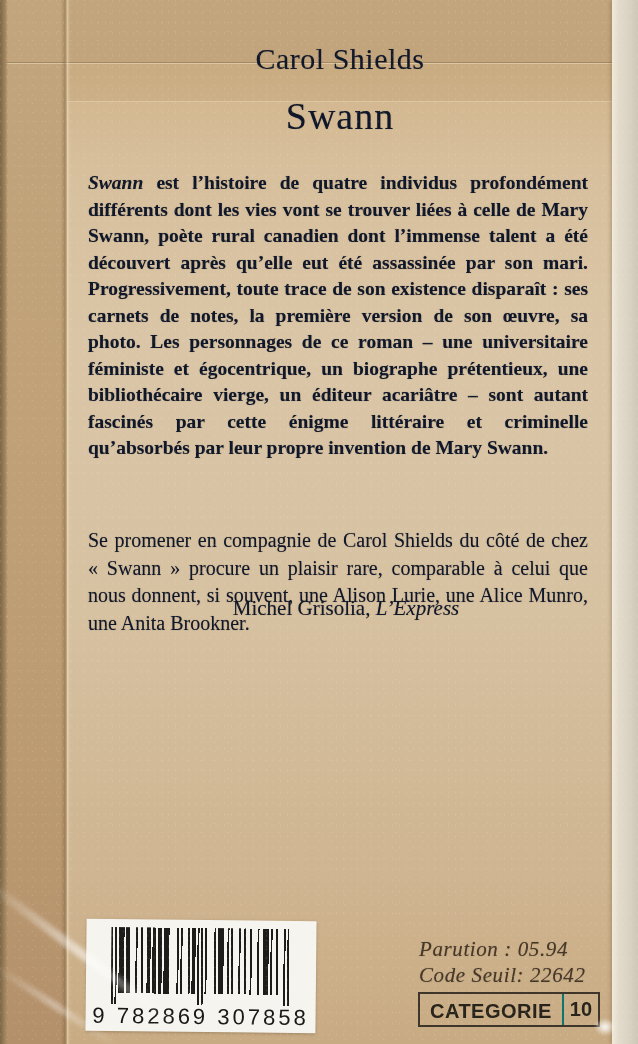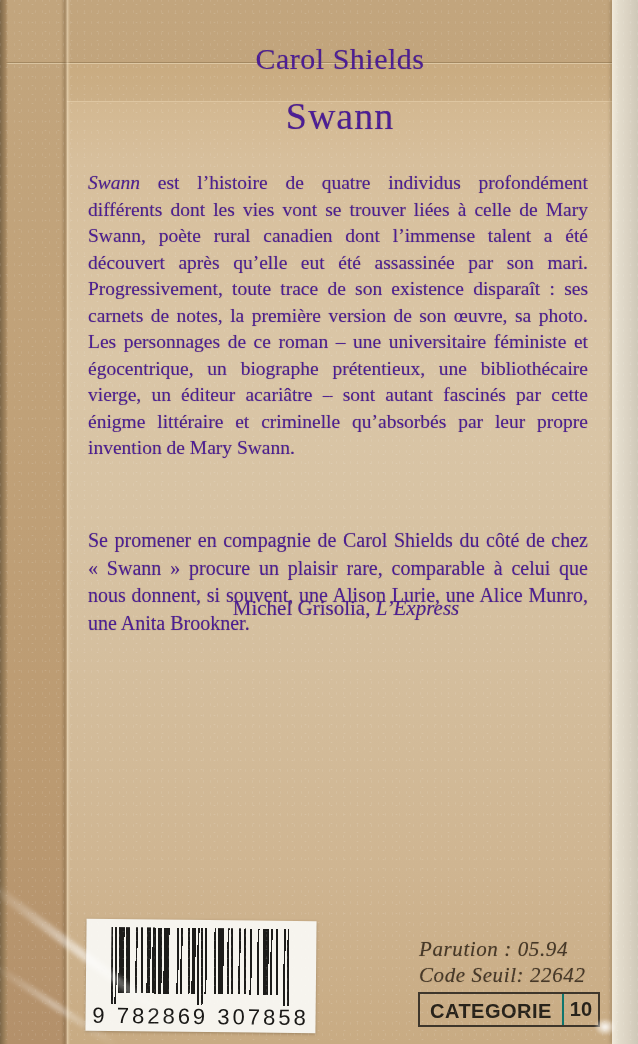--- a/index.html
+++ b/index.html
@@ -26,26 +26,26 @@
          background-image:radial-gradient(rgba(255,255,255,.8) .6px,rgba(255,255,255,0) 1.2px),
                           radial-gradient(rgba(255,255,255,.6) .5px,rgba(255,255,255,0) 1px);
          background-size:13px 9px,7px 11px;background-position:0 0,4px 6px;}
   .streak{position:absolute;background:linear-gradient(90deg,rgba(255,255,255,0),rgba(255,255,255,.55),rgba(255,255,255,0));
          filter:blur(2px);}
   .streak.s1{left:-40px;top:948px;width:240px;height:9px;transform:rotate(37deg);}
   .streak.s2{left:-20px;top:1002px;width:150px;height:7px;transform:rotate(33deg);opacity:.7;}
   .glint{position:absolute;left:594px;top:1018px;width:22px;height:18px;filter:blur(1px);
          background:radial-gradient(ellipse at center,rgba(255,255,255,.95) 0%,rgba(255,255,255,0) 70%);}
   
-  .ink{color:#4c1d95;text-shadow:0 0 1px rgba(80,62,42,.5);}
+  .ink{color:#0f172a;text-shadow:0 0 1px rgba(80,62,42,.5);}
   .center-block{position:absolute;left:67px;width:546px;text-align:center;}
   .author{top:42px;font-size:30px;letter-spacing:.5px;}
   .title{top:94px;font-size:38px;letter-spacing:1px;}
   .synopsis{position:absolute;left:88px;top:170px;width:500px;font-size:19.5px;line-height:26.5px;
-         text-align:justify;hyphens:none;}
+         text-align:justify;hyphens:none;font-weight:bold;}
   .blurb{position:absolute;left:88px;top:487px;width:500px;font-size:20px;line-height:27.5px;
          text-align:justify;margin-top:40px;}
   .attribution{position:absolute;left:100px;top:596px;width:492px;font-size:21px;text-align:center;}
   
   .pub-info{position:absolute;left:419px;top:936px;font-size:21px;line-height:26px;
          color:#463828;letter-spacing:.6px;text-shadow:0 0 1px rgba(90,70,45,.5);font-style:italic;}
   .cat-box{position:absolute;left:418px;top:992px;height:31px;display:flex;align-items:stretch;
          border:2px solid #3e362b;color:#28231b;
          font-family:"Liberation Sans","DejaVu Sans",sans-serif;font-weight:bold;font-size:20px;}
   .cat-label{padding:3px 10px 0 10px;letter-spacing:.5px;display:flex;align-items:center;text-align:center;}

